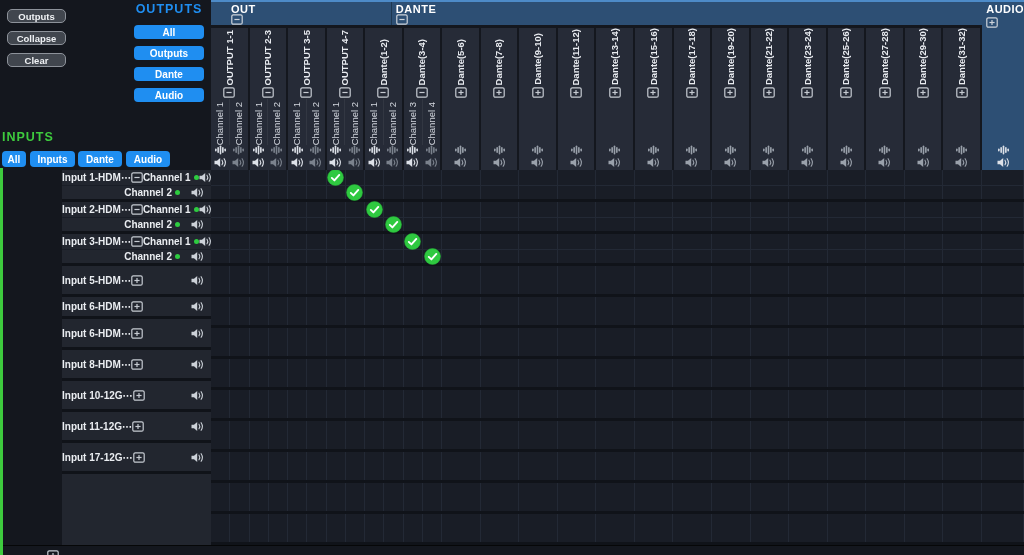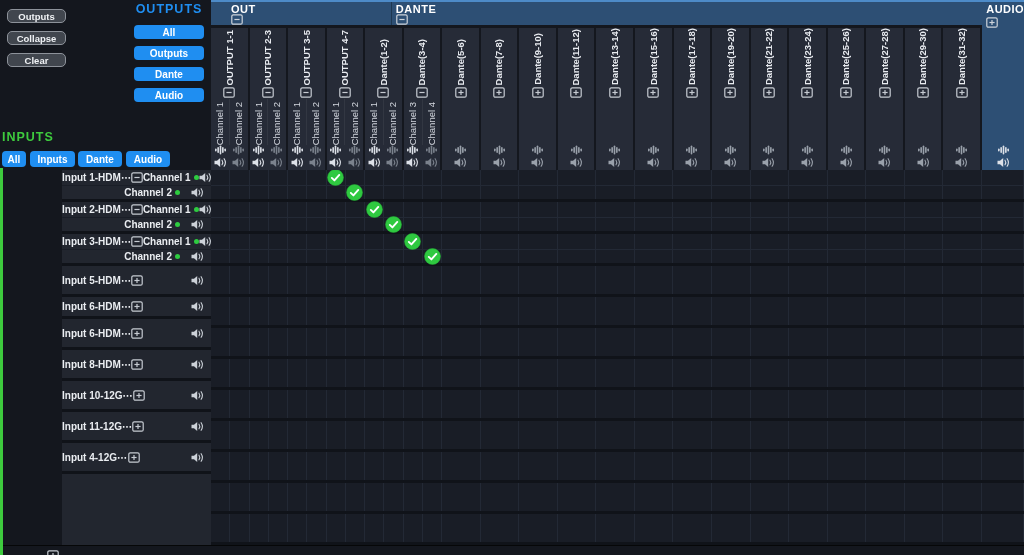--- a/index.html
+++ b/index.html
@@ -1244,21 +1244,21 @@
           <span class="icon ">
             <svg width="13" height="11" viewBox="0 0 13 11" fill="none">
               <path d="M0.5 3.7 H3 L6.2 0.9 V10.1 L3 7.3 H0.5 Z" fill="currentColor"></path>
               <path d="M8 3.2 Q9.6 5.5 8 7.8" stroke="currentColor" stroke-width="1.1" stroke-linecap="round"></path>
               <path d="M10.1 1.7 Q12.7 5.5 10.1 9.3" stroke="currentColor" stroke-width="1.1" stroke-linecap="round"></path>
             </svg>
           </span>
         </span>
       </div>
       <div class="lrow gend" style="height: 31px;">
-        <span class="inp-name">Input 4-12G⋯</span>
+        <span class="inp-name">Input 17-12G⋯</span>
         <span class="tgl">
           <svg width="12" height="11" viewBox="0 0 12 11">
             <rect x="0.8" y="0.8" width="10.4" height="9.4" rx="1.5" fill="none" stroke="currentColor" stroke-width="1.2"></rect>
             <line x1="3.4" y1="5.5" x2="8.6" y2="5.5" stroke="currentColor" stroke-width="1.2"></line>
             <line x1="6" y1="2.9" x2="6" y2="8.1" stroke="currentColor" stroke-width="1.2"></line>
           </svg>
         </span>
         <span class="chan-zone"></span>
         <span class="spk-zone">
           <span class="icon ">

